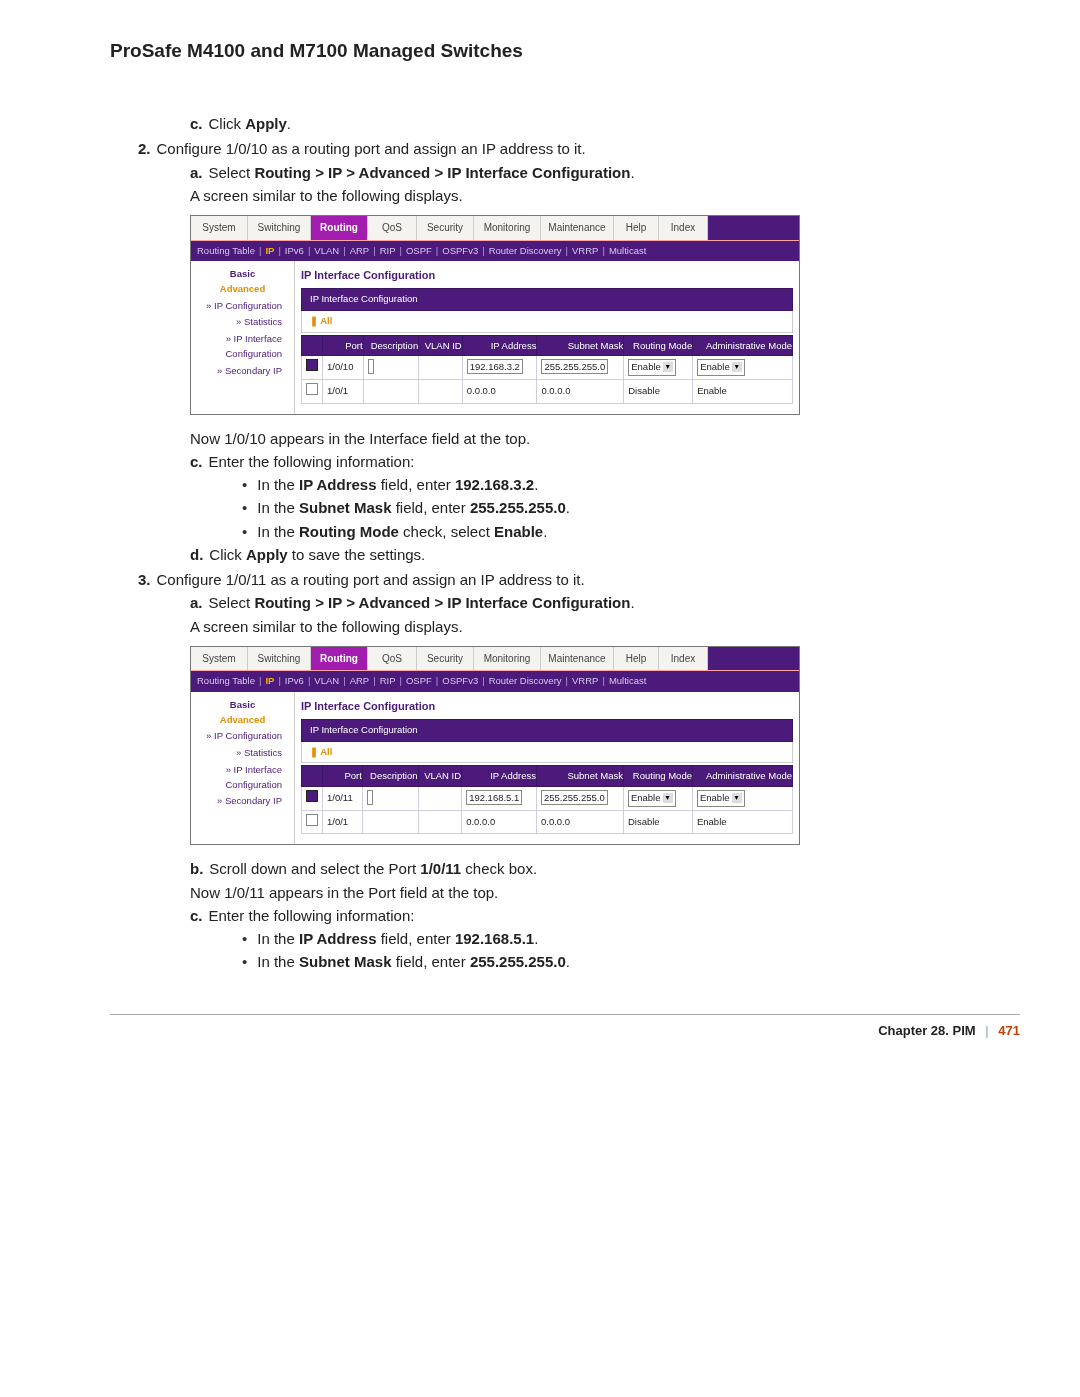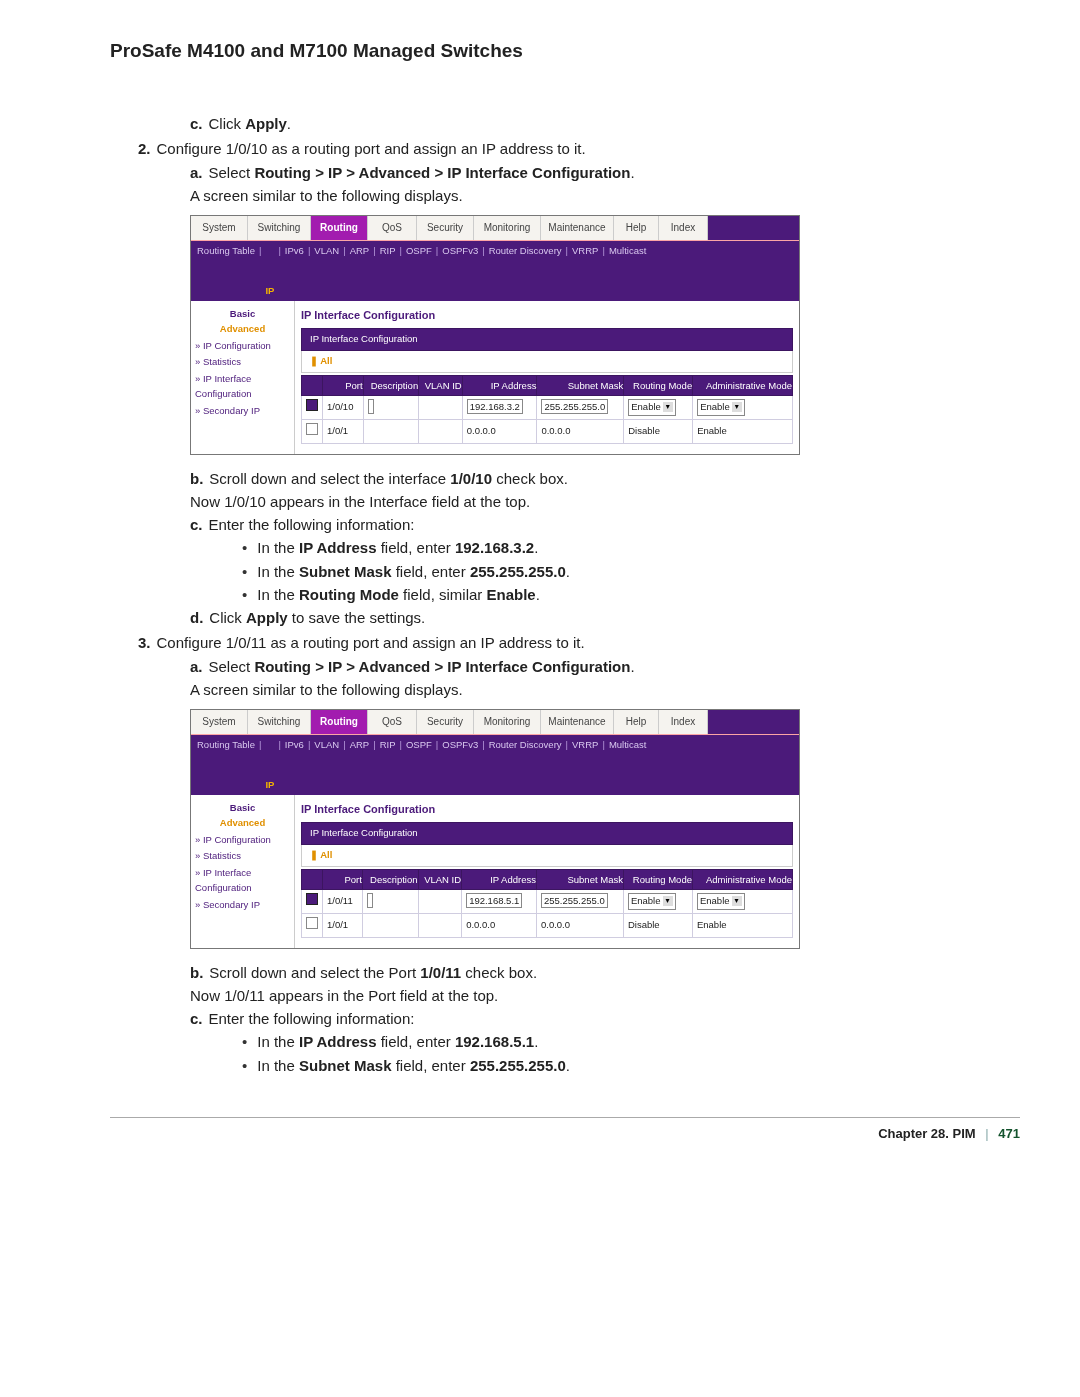--- a/index.html
+++ b/index.html
@@ -40,29 +40,29 @@
     background:#f5f3ef; color:#444; font-size:10px;
   }
   .tab.active { background:#a21caf; color:#fff; font-weight:bold;}
   .tab.end-strip { flex:1; background:#4b1a7a; border-right:none;}
   .subnav {
     background:#4b1a7a; color:#fff; padding:3px 6px; font-size:9.5px;
     display:flex; gap:4px; flex-wrap:wrap;
   }
   .subnav span { color:#d9c8ef; }
   .subnav .sep { color:#b79adb; }
-  .subnav .sel { color:#f5b400; font-weight:bold;margin-top:40px;}
+  .subnav .sel { color:#f5b400; font-weight:bold;}
   .panel-body { display:flex; background:#fff;}
   .sidebar {
     width:95px; padding:6px 4px; font-size:9.5px; color:#4b1a7a;
     border-right:1px solid #ccc; background:#fff;
   }
   .sidebar .hdr { font-weight:bold; color:#4b1a7a;text-align:center;}
   .sidebar .sel { color:#e09000; }
-  .sidebar .link { color:#4b1a7a; margin:2px 0; }
+  .sidebar .link { color:#4b1a7a; margin:2px 8px;text-align:right; }
   .main-panel { flex:1; padding:6px 6px 10px 6px; }
   .panel-title { color:#4b1a7a; font-weight:bold; font-size:11px; margin-bottom:4px;}
   .sub-bar {
     background:#4b1a7a; color:#fff; font-size:9.5px; padding:3px 8px;
     border:1px solid #3c1560;
   }
   .all-bar {
     border:1px solid #ccc; border-top:none; padding:3px 8px; font-size:9.5px;
     color:#e09000; font-weight:bold; background:#fff;
   }
@@ -90,21 +90,21 @@
     display:inline-block; width:10px; height:10px; background:#ddd;
     text-align:center; line-height:10px; font-size:8px; color:#000;
   }
   .row-active td { background:#f2eef8; }
   .footer {
     border-top:1px solid #aaa; margin-top:40px; padding-top:8px;
     text-align:right; font-size:13px;
   }
   .footer .chap { font-weight:bold; }
   .footer .sep2 { color:#8aa; margin:0 6px;}
-  .footer .pg { color:#14532d; font-weight:bold;}
+  .footer .pg { color:#c2410c; font-weight:bold;}
   .neg-indent { text-indent:-24px; padding-left:24px; display:block;}
   .neg-indent2 { margin-left:-26px; }
 </style>
 </head>
 <body>
 
 <div class="header-title">ProSafe M4100 and M7100 Managed Switches</div>
 
 <div class="content">
 
@@ -209,31 +209,28 @@
               <td>0.0.0.0</td>
               <td>Disable</td>
               <td>Enable</td>
             </tr>
           </tbody>
         </table>
       </div>
     </div>
   </div>
 
-  <div class="sub-block neg-indent">
-    <span class="sub-letter">b.</span><span>Scroll down and select the interface </span><b>1/0/10</b><span> check box.</span>
-  </div>
   <div class="sub-block">Now 1/0/10 appears in the Interface field at the top.</div>
 
   <div class="sub-block neg-indent">
     <span class="sub-letter">c.</span><span>Enter the following information:</span>
   </div>
   <div class="bullet-block"><span class="bullet">•</span><span>In the </span><b>IP Address</b><span> field, enter </span><b>192.168.3.2</b><span>.</span></div>
   <div class="bullet-block"><span class="bullet">•</span><span>In the </span><b>Subnet Mask</b><span> field, enter </span><b>255.255.255.0</b><span>.</span></div>
-  <div class="bullet-block"><span class="bullet">•</span><span>In the </span><b>Routing Mode</b><span> field, similar </span><b>Enable</b><span>.</span></div>
+  <div class="bullet-block"><span class="bullet">•</span><span>In the </span><b>Routing Mode</b><span> check, select </span><b>Enable</b><span>.</span></div>
 
   <div class="sub-block neg-indent">
     <span class="sub-letter">d.</span><span>Click </span><b>Apply</b><span> to save the settings.</span>
   </div>
 
   <div class="neg-indent neg-indent2" style="margin-top:2px">
     <span class="step-num">3.</span><span>Configure 1/0/11 as a routing port and assign an IP address to it.</span>
   </div>
 
   <div class="sub-block neg-indent">

